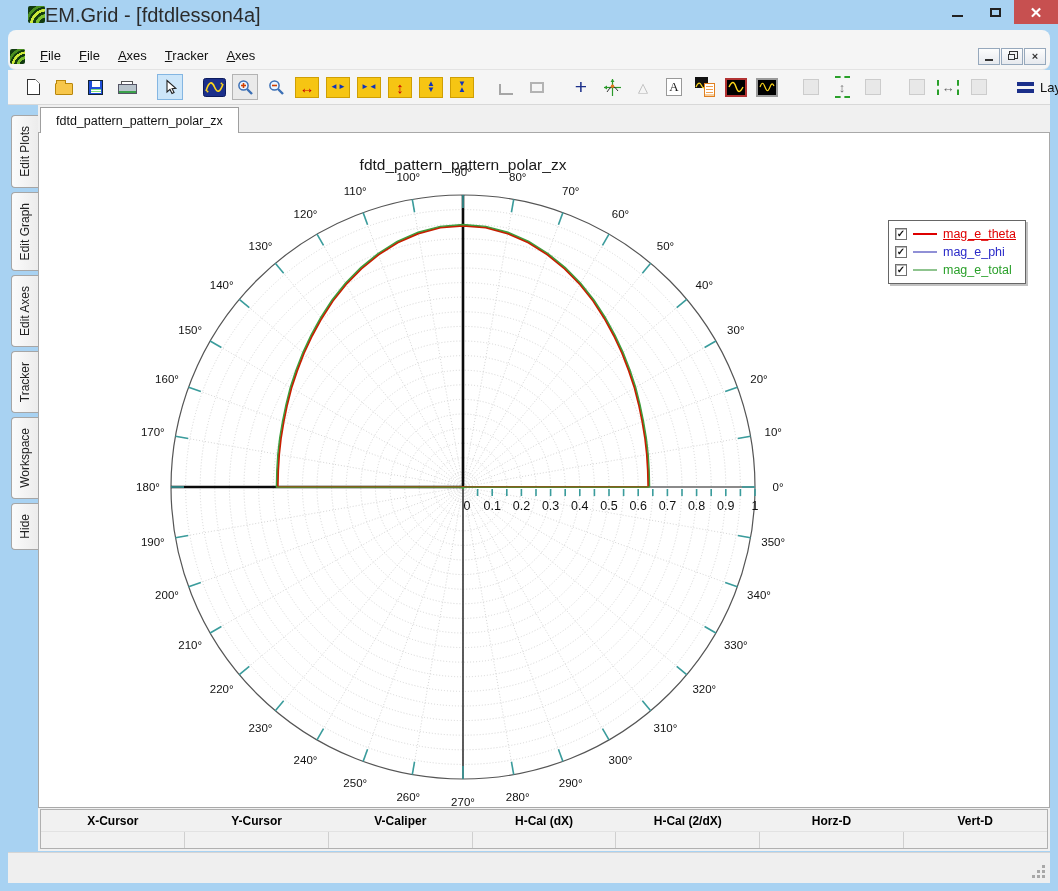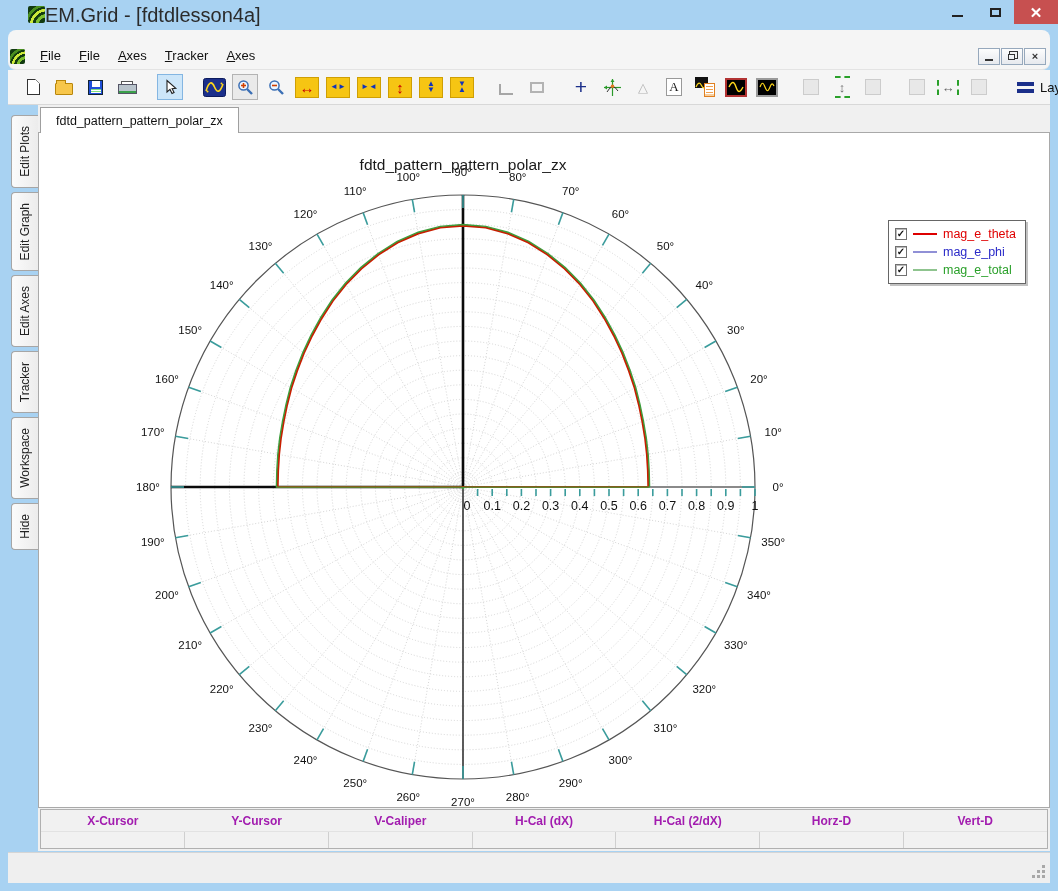--- a/index.html
+++ b/index.html
@@ -106,21 +106,21 @@
     box-shadow:2px 2px 0 rgba(120,120,120,.45); padding:5px 9px 6px 6px; display:flex; flex-direction:column; gap:3px; z-index:5; }
   .lg-row { display:flex; align-items:center; gap:6px; height:15px; }
   .lg-check { width:12px; height:12px; background:#fff; border:1px solid #707070; box-shadow:inset 1px 1px 0 #b9b9b9;
     display:flex; align-items:center; justify-content:center; font-size:10px; font-weight:bold; color:#111; line-height:1; }
   .lg-line { width:24px; border-top:2px solid #000; }
   .lg-label { font-size:12.5px; }
 
   
   .cursor-table { height:40px; margin:1px 2px 2px 2px; border:1px solid #b0b0b0; background:#f1f1f1; display:flex; flex-direction:column; }
   .ct-head { flex:1; display:flex; align-items:center; }
-  .ct-cell { flex:1; text-align:center; font-weight:bold; font-size:12px; color:#a21caf; }
+  .ct-cell { flex:1; text-align:center; font-weight:bold; font-size:12px; color:#000000; }
   .ct-vals { height:17px; display:flex; border-top:1px solid #e2e2e2; }
   .ct-val { flex:1; border-left:1px solid #cfcfcf; }
   .ct-val:first-child { border-left:none; }
 
   
   .statusbar { height:31px; margin:1px 8px 0 8px; background:#efefef; border-top:1px solid #d5d5d5; position:relative; }
   .grip { position:absolute; right:5px; bottom:5px; width:3px; height:3px; background:#a8a8a8;
     box-shadow:-5px 0 0 #a8a8a8, -10px 0 0 #a8a8a8, 0 -5px 0 #a8a8a8, -5px -5px 0 #a8a8a8, 0 -10px 0 #a8a8a8; }
   .frame-bottom { height:8px; }
 </style>
@@ -525,21 +525,21 @@
                 <text x="628.4" y="377" text-anchor="middle" font-size="12.5" fill="#111">0.7</text>
                 <text x="657.6" y="377" text-anchor="middle" font-size="12.5" fill="#111">0.8</text>
                 <text x="686.8" y="377" text-anchor="middle" font-size="12.5" fill="#111">0.9</text>
                 <text x="716" y="377" text-anchor="middle" font-size="12.5" fill="#111">1</text>
               </g>
           </svg>
           <div class="legend" id="legend">
               <div class="lg-row">
                 <div class="lg-check">✓</div>
                 <span class="lg-line" style="border-top-color: rgb(221, 0, 0);"></span>
-                <span class="lg-label" style="color: rgb(224, 0, 0);">mag_e_theta</span>
+                <span class="lg-label" style="color: rgb(224, 0, 0); text-decoration: underline;">mag_e_theta</span>
               </div>
               <div class="lg-row">
                 <div class="lg-check">✓</div>
                 <span class="lg-line" style="border-top-color: rgb(144, 144, 214);"></span>
                 <span class="lg-label" style="color: rgb(42, 42, 200);">mag_e_phi</span>
               </div>
               <div class="lg-row">
                 <div class="lg-check">✓</div>
                 <span class="lg-line" style="border-top-color: rgb(143, 196, 143);"></span>
                 <span class="lg-label" style="color: rgb(42, 160, 42);">mag_e_total</span>

